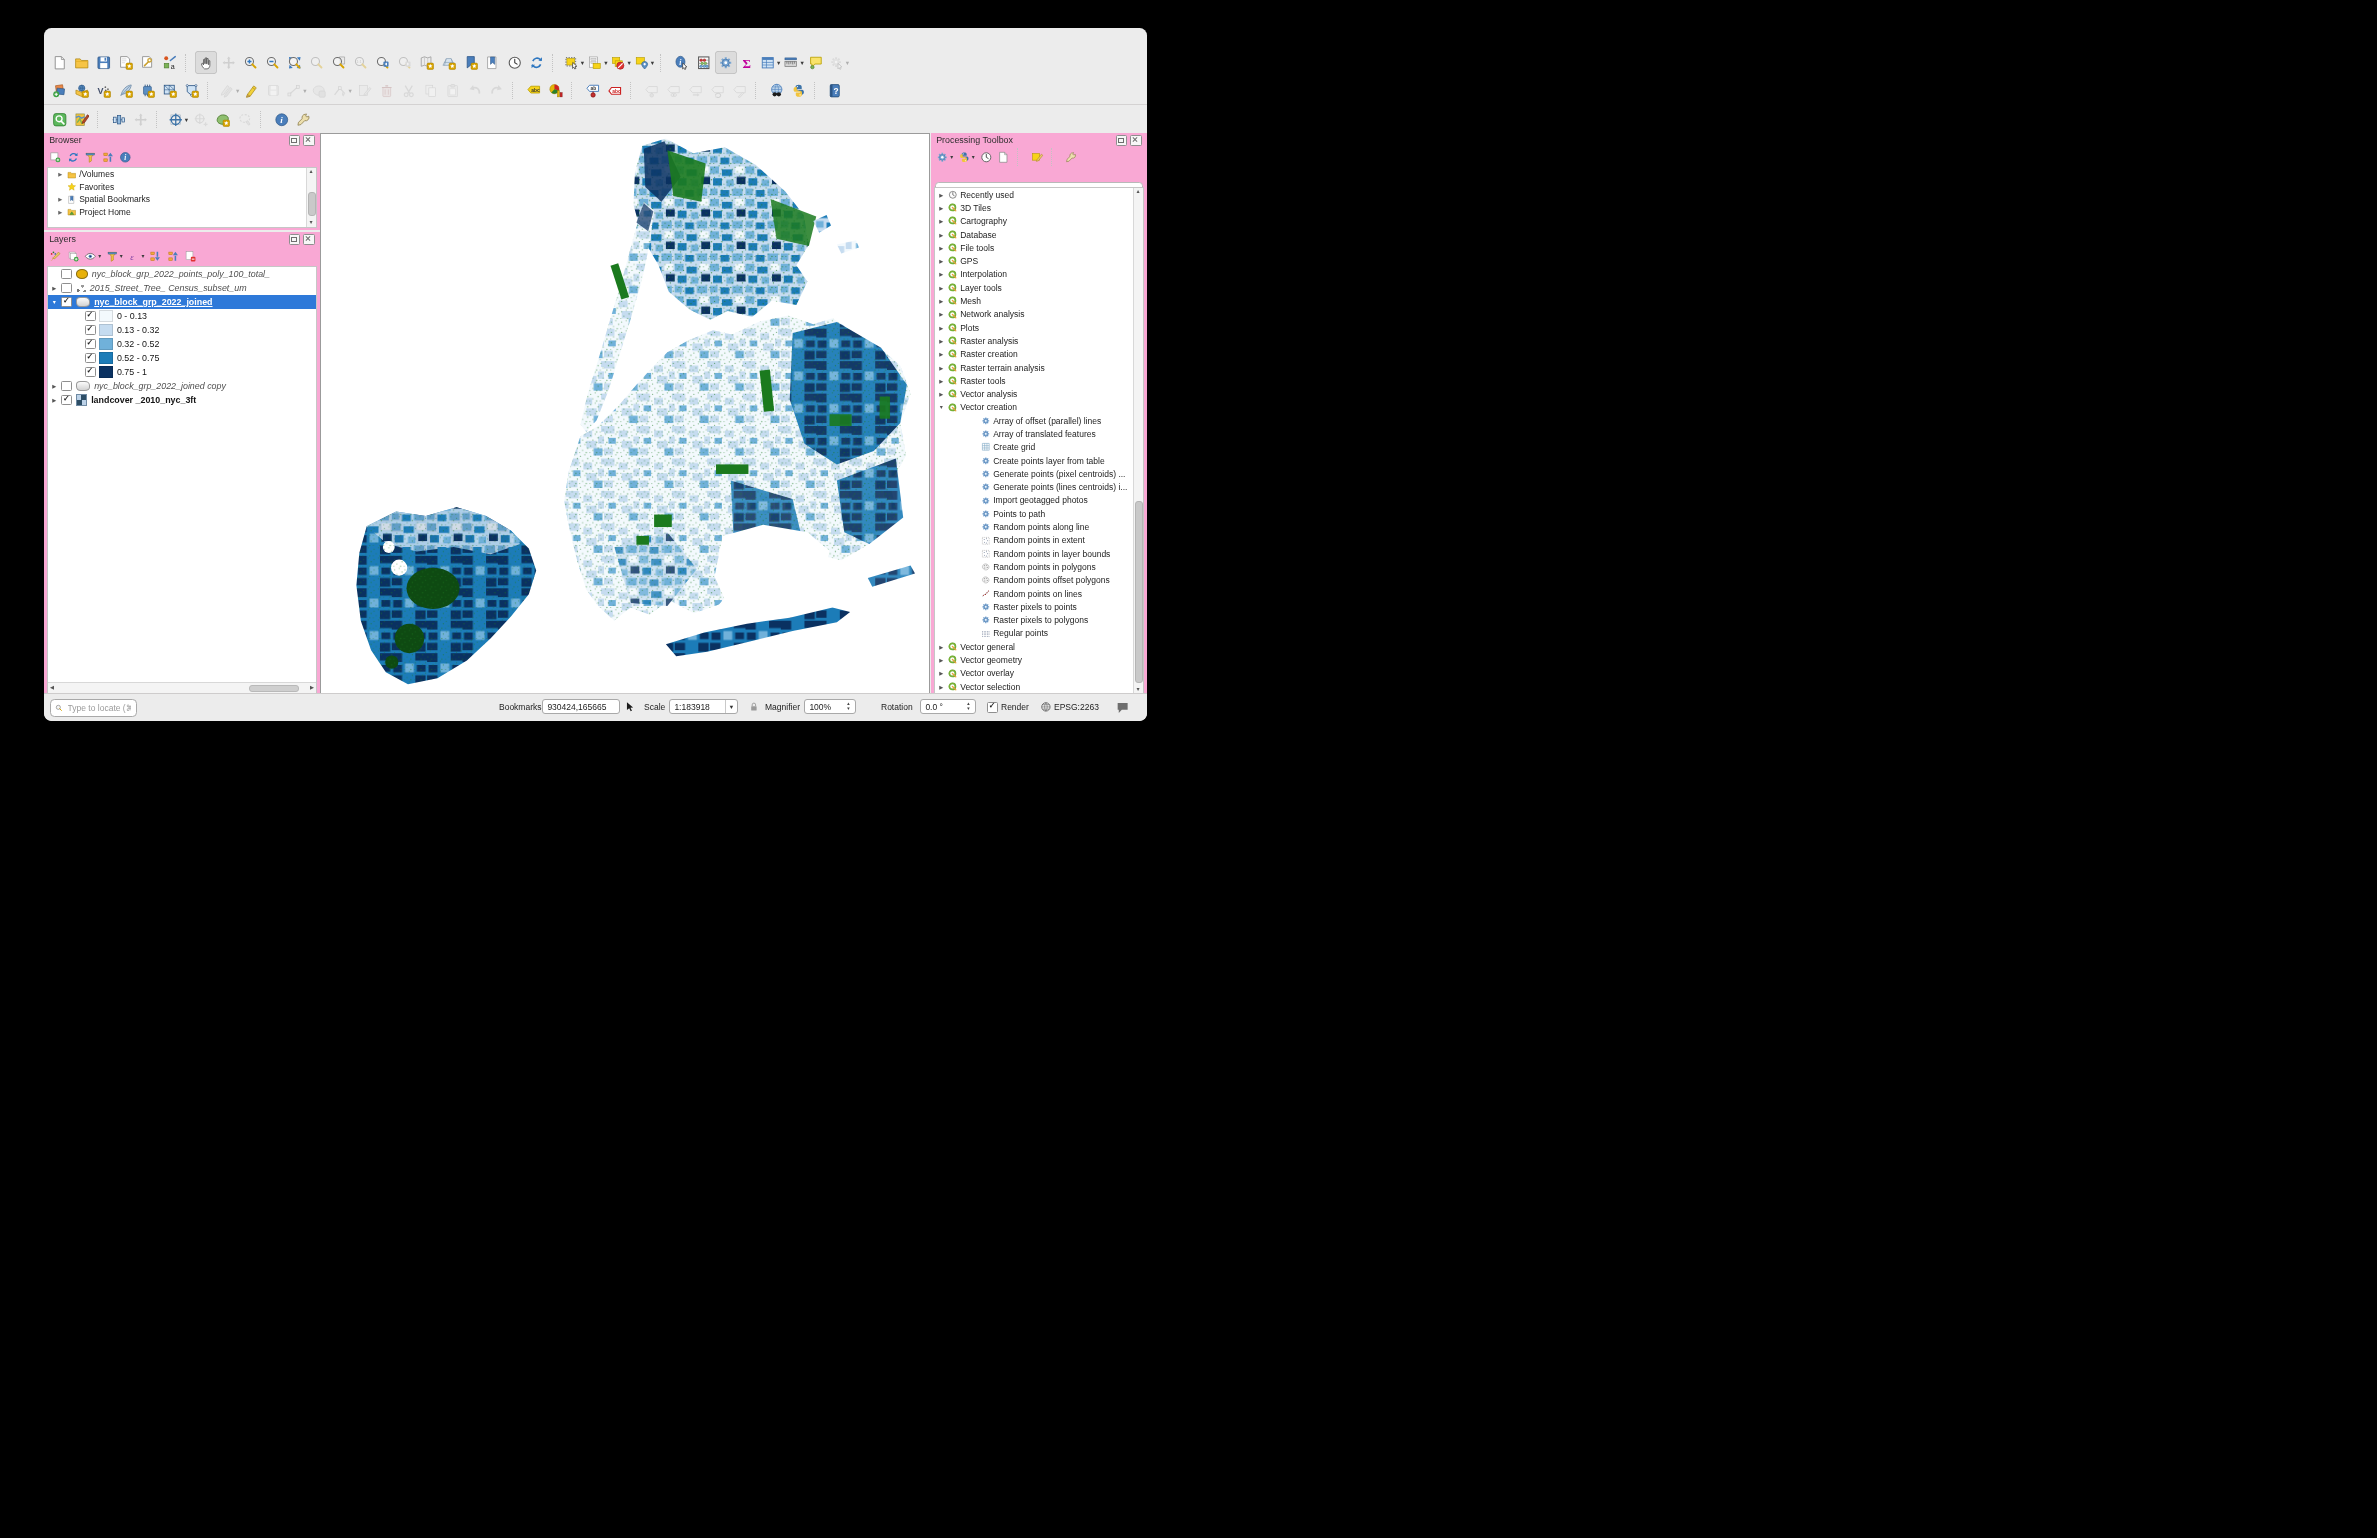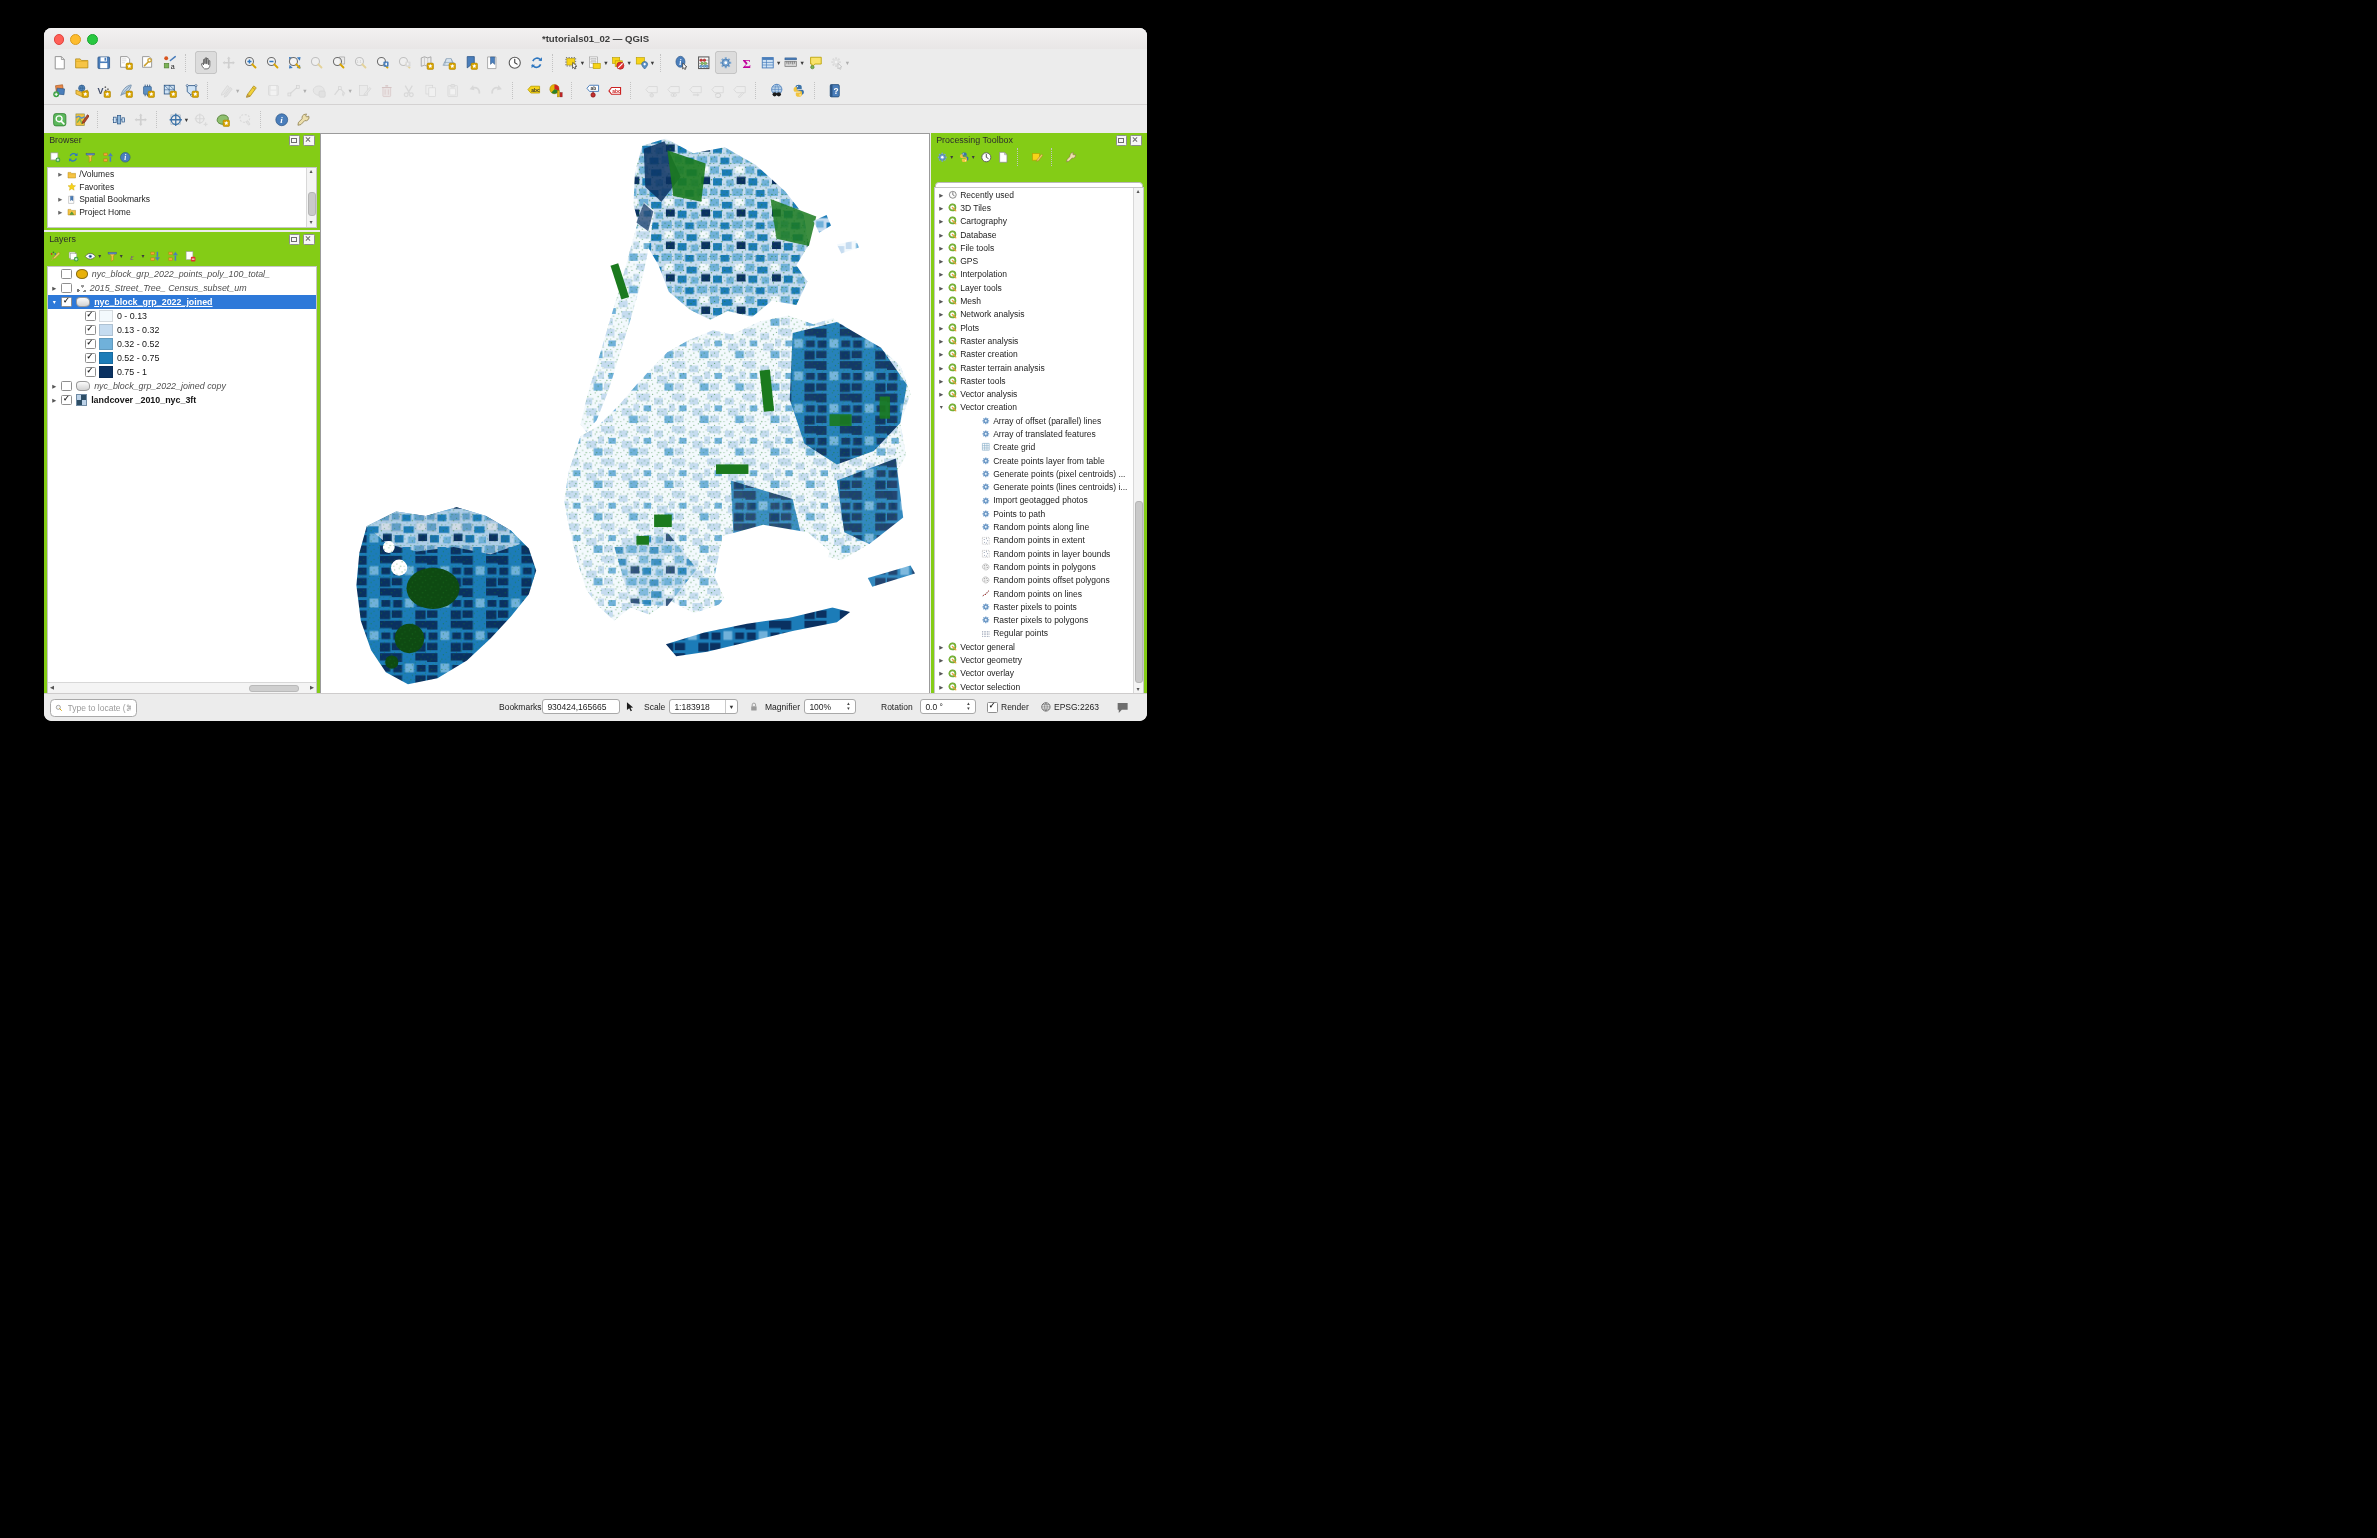--- a/index.html
+++ b/index.html
@@ -18,21 +18,21 @@
   #tb2{top:49px;height:27px;}
   #tb3{top:78px;height:27px;}
   .tbtn{display:flex;align-items:center;justify-content:center;height:23.6px;min-width:22px;padding:0 1.5px;background:transparent;border:none;border-radius:3.7px;cursor:default;}
   .tbtn.active{background:#dcdcdc;box-shadow:inset 0 0 0 0.7px #bdbdbd;}
   .tbtn.disabled{opacity:.35;}
   .ticon{width:15.5px;height:15.5px;}
   .dd{font-size:6.6px;color:#3c3c3c;margin-left:1.5px;}
   .tsep{width:6.6px;height:17.7px;border-left:1.5px dotted #c3c3c3;margin:0 3px 0 4.4px;}
   
   .main{position:absolute;left:0;top:105px;right:0;bottom:27px;background:#ececec;}
-  .panel{position:absolute;background:#84cc16;}
+  .panel{position:absolute;background:#f9a8d4;}
   #browser-panel{left:0;top:0;width:276px;height:97px;}
   #layers-panel{left:0;top:99px;width:276px;bottom:0;}
   #toolbox-panel{left:887px;top:0;right:0;bottom:0;}
   .phead{height:14.8px;display:flex;align-items:center;padding:0 5.2px;}
   .ptitle{font-size:8.9px;color:#2d2d2d;flex:1;}
   .pbtns{display:flex;gap:3px;}
   .pbtn{width:9.6px;height:9.6px;border:0.7px solid #8e8e8e;border-radius:1.5px;background:#f7f7f7;position:relative;}
   .pbtn.close::before,.pbtn.close::after{content:"";position:absolute;left:1.1px;top:3.7px;width:5.9px;height:1px;background:#6e6e6e;}
   .pbtn.close::before{transform:rotate(45deg);}
   .pbtn.close::after{transform:rotate(-45deg);}
@@ -613,28 +613,20 @@
         <circle cx="12" cy="12" r="8.5" fill="none" stroke="#4a4a4a" stroke-width="1.5"></circle>
         <path d="M3.5 12h17M12 3.5c3.7 4.7 3.7 12.3 0 17M12 3.5c-3.7 4.7-3.7 12.3 0 17M5 7.5h14M5 16.5h14" fill="none" stroke="#4a4a4a" stroke-width=".9"></path>
       </symbol>
   <symbol id="sym-bubbled" viewBox="0 0 24 24">
         <path d="M3 3.5h18v12.5H10.5L5 21.5V16H3z" fill="#6e6e6e"></path>
       </symbol>
 </defs>
 </svg>
 
 <div class="window">
-  <div class="titlebar">
-    <div class="lights">
-      <span class="light red"></span>
-      <span class="light yellow"></span>
-      <span class="light green"></span>
-    </div>
-    <span class="title">*tutorials01_02 — QGIS</span>
-  </div>
 
   <div class="trow" id="tb1">
 
   <button class="tbtn">
         <svg class="ticon" viewBox="0 0 21 21" width="15.5" height="15.5">
           <use href="#sym-doc"></use>
         </svg>
       </button>
       <button class="tbtn">
         <svg class="ticon" viewBox="0 0 21 21" width="15.5" height="15.5">

